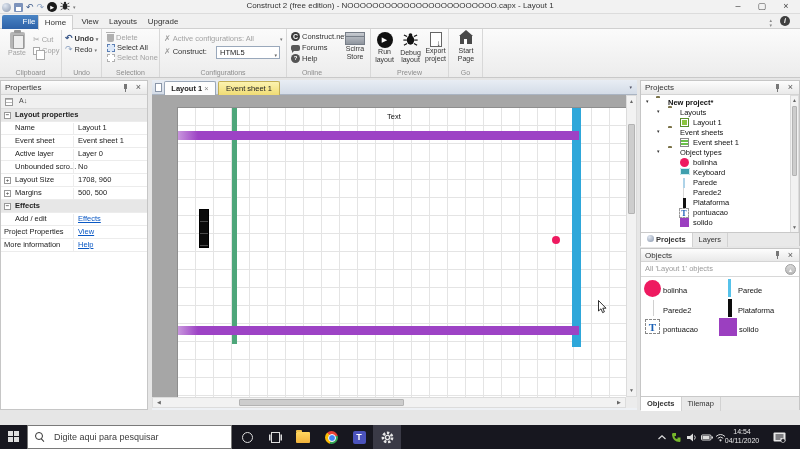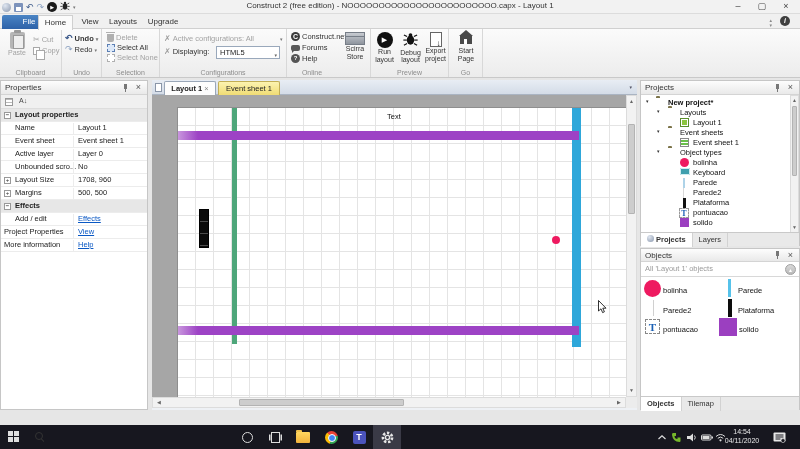--- a/index.html
+++ b/index.html
@@ -256,21 +256,21 @@
     </div>
 
     <div class="rgroup" style="left:160px;width:127px">
       <div class="rsmall dis" style="left:4px;top:5px">
           <span class="ric toolico">✗</span>
           <span>Active configurations: All</span>
         </div>
       <span class="dropdn" style="position:absolute;left:118px;top:7px">▾</span>
       <div class="rsmall" style="left:4px;top:18px">
           <span class="ric toolico">✗</span>
-          <span>Displaying:</span>
+          <span>Construct:</span>
         </div>
       <div class="combo" style="left:56px;top:17px"><span>HTML5</span><span class="ca">▾</span></div>
       <div class="rglabel">Configurations</div>
     </div>
 
     <div class="rgroup" style="left:287px;width:84px">
       <div class="rsmall" style="left:4px;top:3px">
           <span class="ric cico">C</span>
           <span>Construct.net</span>
         </div>
@@ -515,20 +515,21 @@
   <div id="taskbar">
     <div class="startbtn">
       <span class="winlogo">
           <span></span>
           <span></span>
           <span></span>
           <span></span>
         </span>
     </div>
     <span class="mag"></span>
+    <input class="tsearch" placeholder="Digite aqui para pesquisar" style="">
     <div class="ttile" style="left:233px">
         <span class="cortana"></span>
       </div>
     <div class="ttile" style="left:261px">
         <svg width="13" height="11">
           <rect x="2.5" y="0.5" width="8" height="10" fill="none" stroke="#ddd"></rect>
           <rect x="0" y="2.5" width="1.5" height="6" fill="#ddd"></rect>
           <rect x="11.5" y="2.5" width="1.5" height="6" fill="#ddd"></rect>
         </svg>
       </div>

